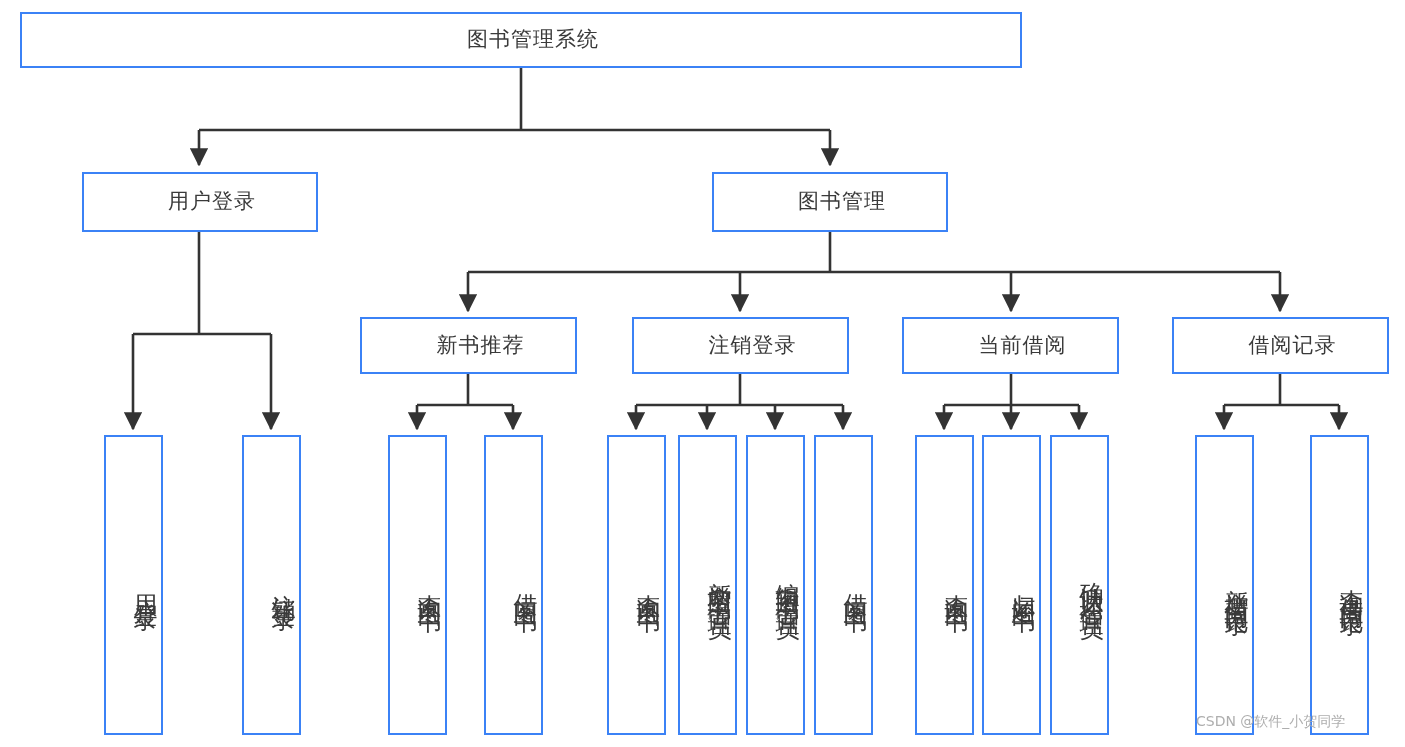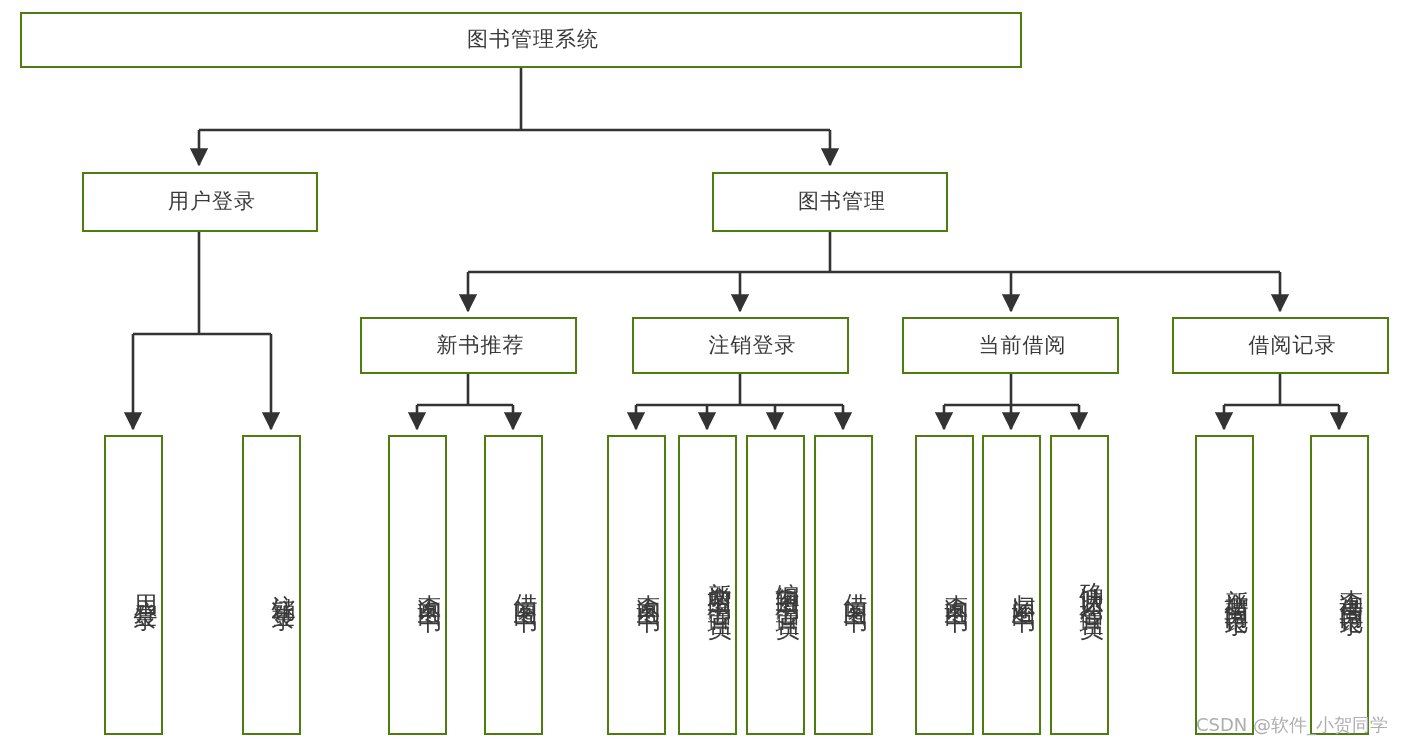--- a/index.html
+++ b/index.html
@@ -24,21 +24,21 @@
     position: absolute;
     left: 0; top: 0;
     width: 1405px;
     height: 747px;
     pointer-events: none;
   }
   .node {
     position: absolute;
     box-sizing: border-box;
     background: #ffffff;
-    border: 2px solid #4d7c0f;
+    border: 2px solid #3b82f6;
     display: flex;
     align-items: center;
     justify-content: center;
     overflow: hidden;
     padding-left: 24px;
   }
   .node-label {
     color: #3a3a3a;
     line-height: 1.12;
     text-align: center;
@@ -56,21 +56,21 @@
     writing-mode: vertical-rl;
     text-orientation: upright;
     font-size: 24px;
     letter-spacing: 5px;
     line-height: 1;
   }
   .watermark {
     position: absolute;
     left: 1196px;
     top: 713px;
-    font-size: 18px;
+    font-size: 14px;
     color: #aeaeae;
     white-space: nowrap;
     font-family: "DejaVu Sans", "Liberation Sans", sans-serif;
   }
 </style>
 </head>
 <body>
 
 <div id="diagram-root">
 

